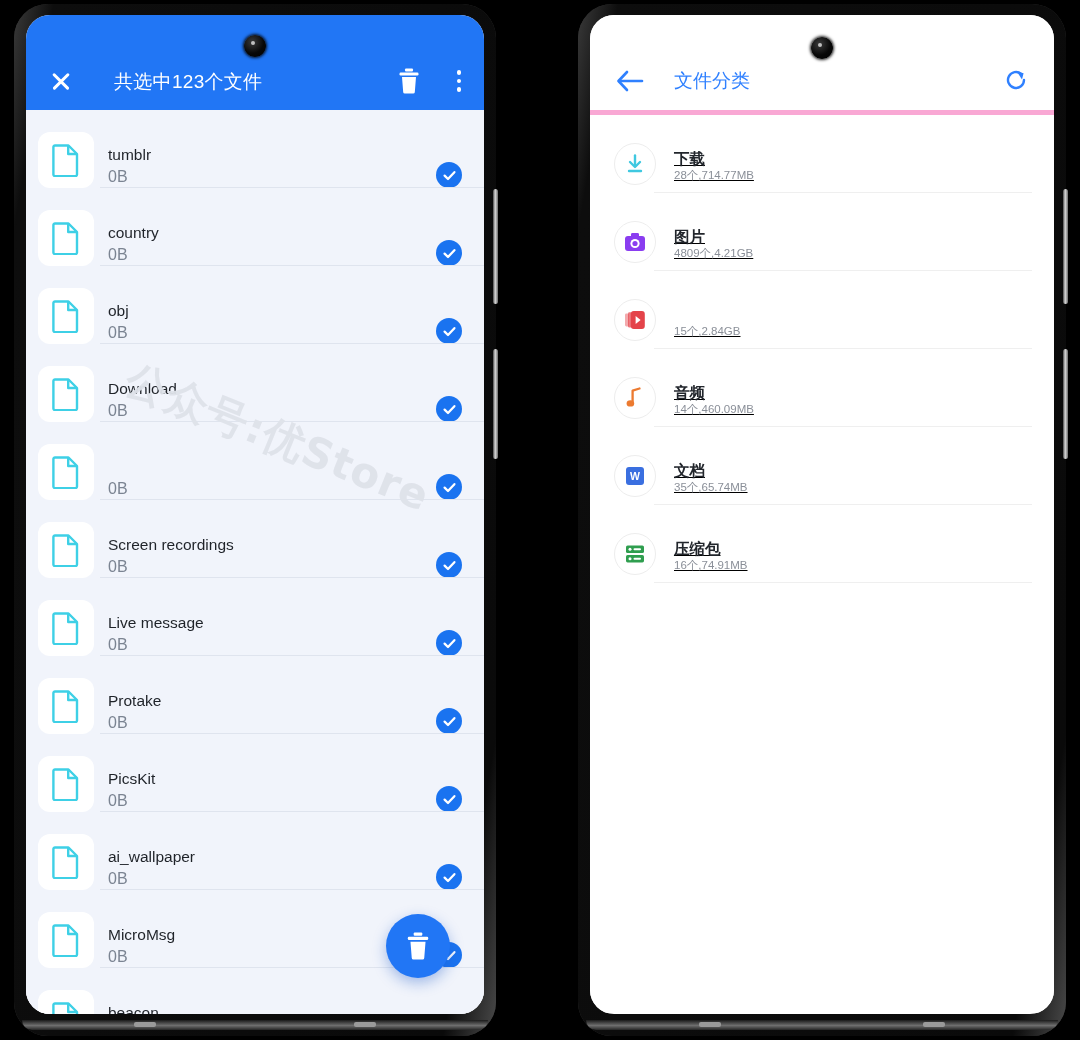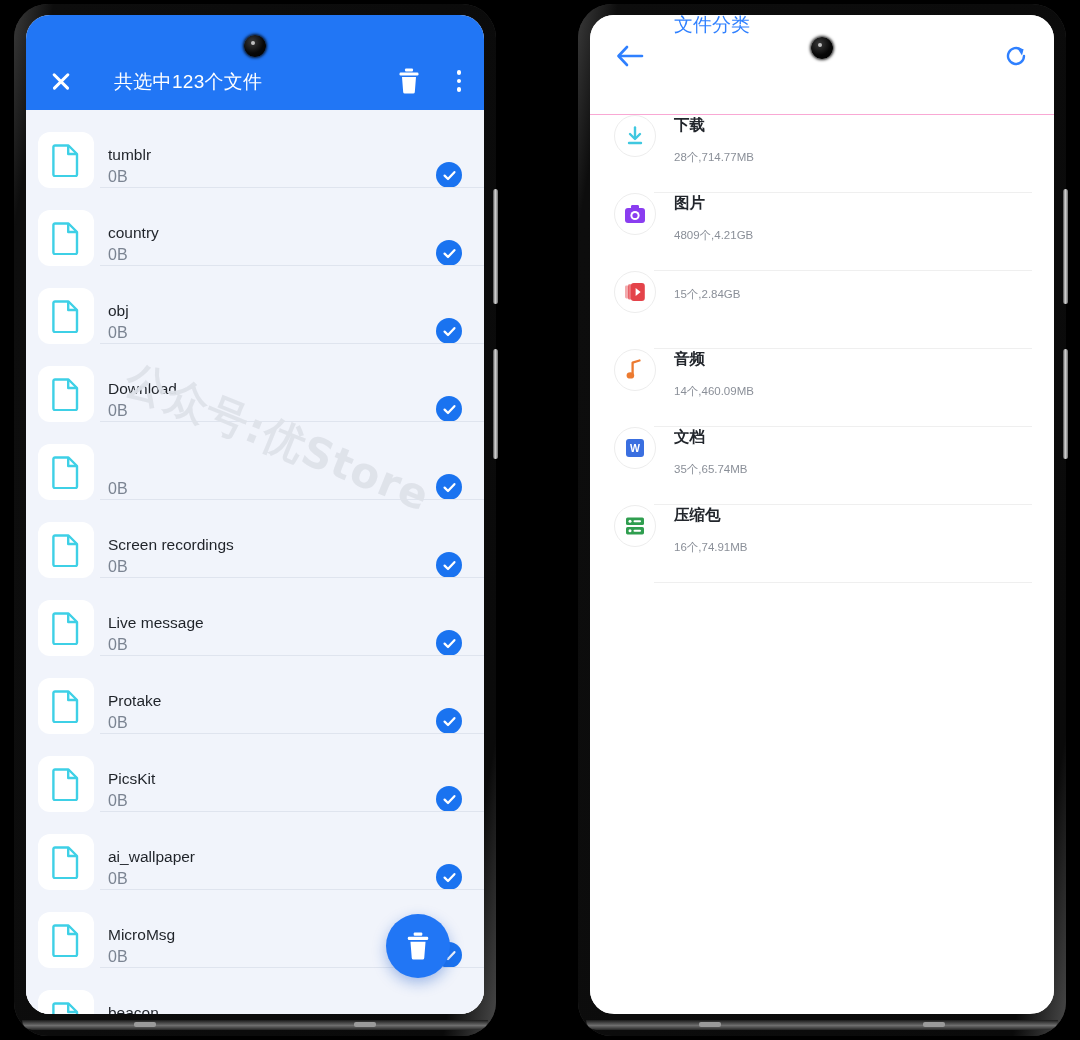--- a/index.html
+++ b/index.html
@@ -124,40 +124,40 @@
     position:absolute; left:90px; top:300px;
     font-size: 42px; font-weight: 800; color:#dfe3ea;
     transform: rotate(22deg); letter-spacing: 1px;
     font-family:"DejaVu Sans", sans-serif;
     pointer-events:none; user-select:none; z-index:5; opacity:.95;
   }
 
   
   .appbar-white{
     height: 100px; background:#fff;
-    display:flex; padding: 0 26px 18px 26px;
-    border-bottom: 1px solid #f9a8d4;
+    display:flex; align-items:flex-end; padding: 0 26px 18px 26px;
+    border-bottom: 5px solid #f9a8d4;
   }
   .appbar-white .aw-title{
     color:#2f80ff; font-size:19px; font-weight:500; margin-left:30px; line-height:1; padding-bottom:2px;
   }
   .cat-list{ background:#fff; height: calc(100% - 101px); }
   .cat-row{
-    height:78px; display:flex; align-items:flex-start; padding: 0 26px 8px 24px; position:relative;
+    height:78px; display:flex; align-items:flex-end; padding: 0 26px 8px 24px; position:relative;text-decoration:underline;
   }
   .cat-row::after{
     content:""; position:absolute; left:64px; right:22px; bottom:0; height:1px; background:#efefef;
   }
   .cat-icon{
     width:42px;height:42px;border-radius:50%;border:1px solid #ededed;background:#fff;
     display:flex;align-items:center;justify-content:center;flex:0 0 auto;margin-right:18px;
   }
   .cat-meta{flex:1; min-width:0; padding-bottom:2px;}
   .cat-name{font-size:15.5px;color:#22262c;font-weight:600;line-height:1.25;}
-  .cat-sub{font-size:11.5px;color:#8a8f98;margin-top:16px;}
+  .cat-sub{font-size:11.5px;color:#8a8f98;margin-top:0;}
 </style>
 </head>
 <body>
 
 <div class="stage">
 
   <div class="phone" id="phone-left">
     <div class="bezel-shine"></div>
     <div class="sidebtn" style="right:-2px; top:185px; height:115px;"></div>
     <div class="sidebtn" style="right:-2px; top:345px; height:110px;"></div>

